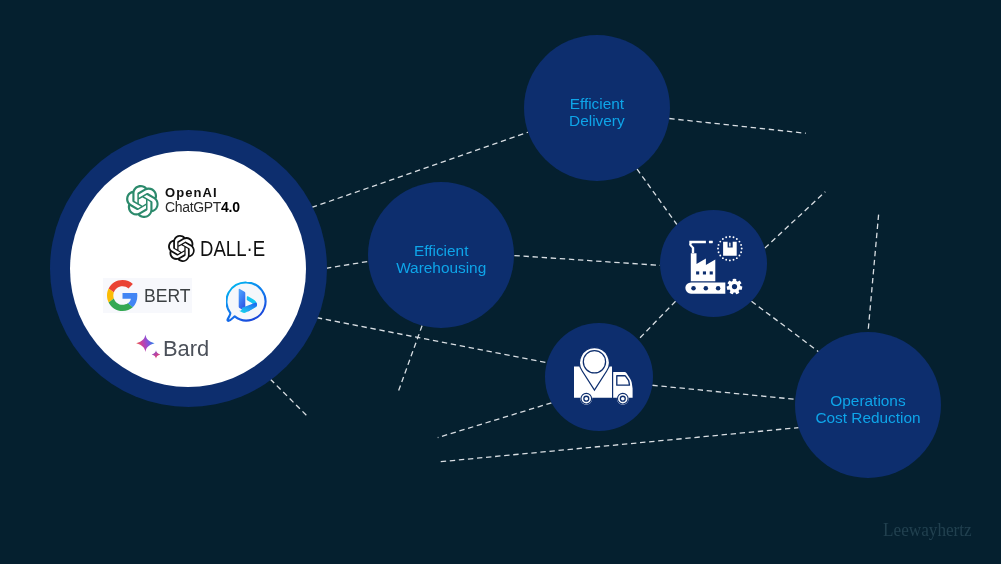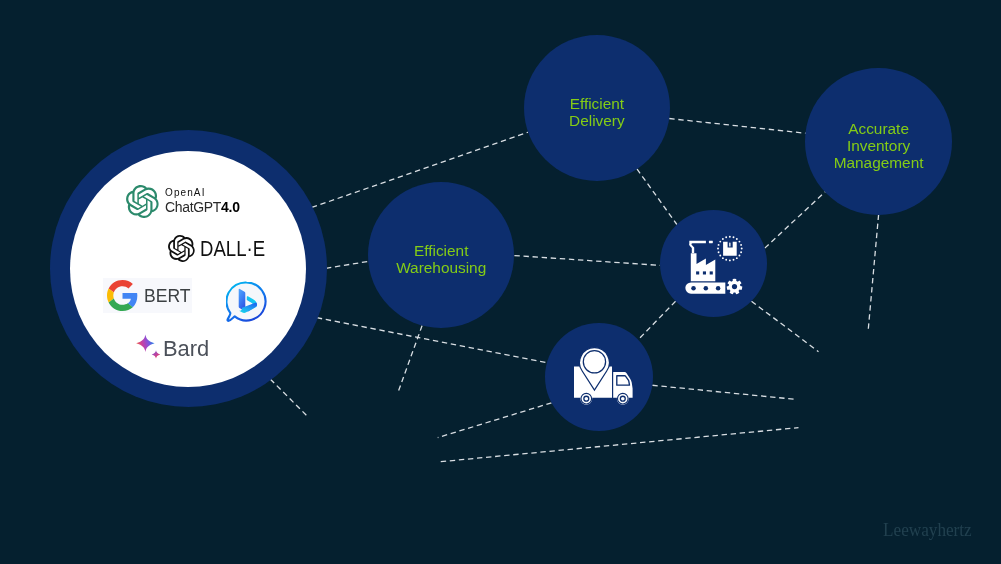--- a/index.html
+++ b/index.html
@@ -3,35 +3,35 @@
 <meta charset="utf-8">
 <title>AI in logistics &amp; supply chain</title>
 <style>
   html,body{margin:0;padding:0;}
   body{width:1001px;height:564px;overflow:hidden;background:#05202f;
        font-family:"Liberation Sans",sans-serif;}
   #stage{position:relative;width:1001px;height:564px;background:#05202f;}
   #links{position:absolute;left:0;top:0;width:1001px;height:564px;}
   .node{position:absolute;border-radius:50%;background:#0d2e6e;
         display:flex;align-items:center;justify-content:center;text-align:center;}
-  .node-label{font-size:15.4px;line-height:17.0px;color:#84cc16;
+  .node-label{font-size:15.4px;line-height:17.0px;color:#0ea5e9;
               white-space:pre-line;letter-spacing:0;position:relative;top:3.9px;}
   .icon-wrap{position:absolute;}
   .icon-wrap svg{display:block;}
   #hub-ring{position:absolute;border-radius:50%;background:#0d2e6e;}
   #hub-panel{position:absolute;border-radius:50%;background:#ffffff;overflow:hidden;}
   .logo{position:absolute;}
   .logo svg{display:block;}
   #watermark{position:absolute;left:882.5px;top:519.5px;
              font-family:"Liberation Serif",serif;
              color:#21404f;font-size:18px;letter-spacing:0;white-space:nowrap;
              transform:scaleX(.955);transform-origin:0 50%;}
   
   #logo-chatgpt-text{left:95px;top:37.1px;}
-  .txt-openai{font-size:10px;font-weight:400;letter-spacing:1.1px;color:#101010;
+  .txt-openai{font-size:13px;font-weight:700;letter-spacing:1.1px;color:#101010;
               line-height:10px;}
   .txt-gpt{font-size:15.3px;color:#2a2a2a;line-height:16px;letter-spacing:-.35px;
            transform:scaleX(.915);transform-origin:0 50%;white-space:nowrap;margin-top:1px;}
   .txt-gpt b{font-weight:700;color:#000;}
   #logo-dalle-text{left:130px;top:87px;font-size:22px;color:#111;letter-spacing:0;
                    line-height:22px;transform:scaleX(.845);transform-origin:0 50%;
                    white-space:nowrap;}
   #logo-bert-plate{left:32.7px;top:127px;width:89px;height:35px;background:#f7f8fc;}
   #logo-bert-text{left:74px;top:136.3px;font-size:18px;color:#3c4043;letter-spacing:0;
                   line-height:18px;transform:scaleX(.975);transform-origin:0 50%;
@@ -66,32 +66,31 @@
       <line x1="652.36" y1="385.26" x2="795.25" y2="399.32" stroke="#d9dee3" stroke-width="1.3" stroke-dasharray="5.4 3.7"></line>
       <line x1="878.60" y1="214.60" x2="868.00" y2="332.30" stroke="#d9dee3" stroke-width="1.3" stroke-dasharray="5.4 3.7"></line>
       <line x1="440.74" y1="461.66" x2="798.49" y2="427.62" stroke="#d9dee3" stroke-width="1.3" stroke-dasharray="5.4 3.7"></line>
     </svg>
 
   <div class="node" style="left: 523.75px; top: 34.55px; width: 146.3px; height: 146.3px; background: rgb(13, 46, 110);">
     <span class="node-label">Efficient
 Delivery</span>
   </div>
 
-  <div class="node" style="left: 805.3px; top: 68px; width: 146.6px; height: 146.6px; background: rgb(13, 46, 110);">
-    <span class="node-label">Accurate
-Inventory
-Management</span>
-  </div>
 
   <div class="node" style="left: 368px; top: 181.7px; width: 146.4px; height: 146.4px; background: rgb(13, 46, 110);">
     <span class="node-label">Efficient
 Warehousing</span>
   </div>
 
 
+  <div class="node" style="left: 795px; top: 332.3px; width: 146px; height: 146px; background: rgb(13, 46, 110);">
+    <span class="node-label">Operations
+Cost Reduction</span>
+  </div>
 
   <div class="node" style="left: 660px; top: 210px; width: 107px; height: 107px; background: rgb(13, 46, 110);">
     <span class="icon-wrap" style="left: 23px; top: 25px;">
       <svg width="62" height="62" viewBox="-1 -5 62 62">
         <g fill="#fff">
           <path d="M5.3 0.7 H21.9 V3.2 H8.6 a1.1 1.1 0 0 0 -0.8 1.9 l2.4 2.4 V13.1 H7.8 V7.9 L5.9 6.0 a2.6 2.6 0 0 1 -0.6 -2.8 Z"></path>
           <rect x="24.9" y="0.7" width="3.9" height="2.5" rx="0.4"></rect>
           <path d="M6.8 13.3 H12.5 V24.1 L21.9 18.4 V25.0 L31.3 19.6 V41.3 H6.8 Z"></path>
           <path d="M7.0 42.4 H41.3 V53.7 H7.0 a5.65 5.65 0 0 1 0 -11.3 Z"></path>
           <g id="pkg-ring">

